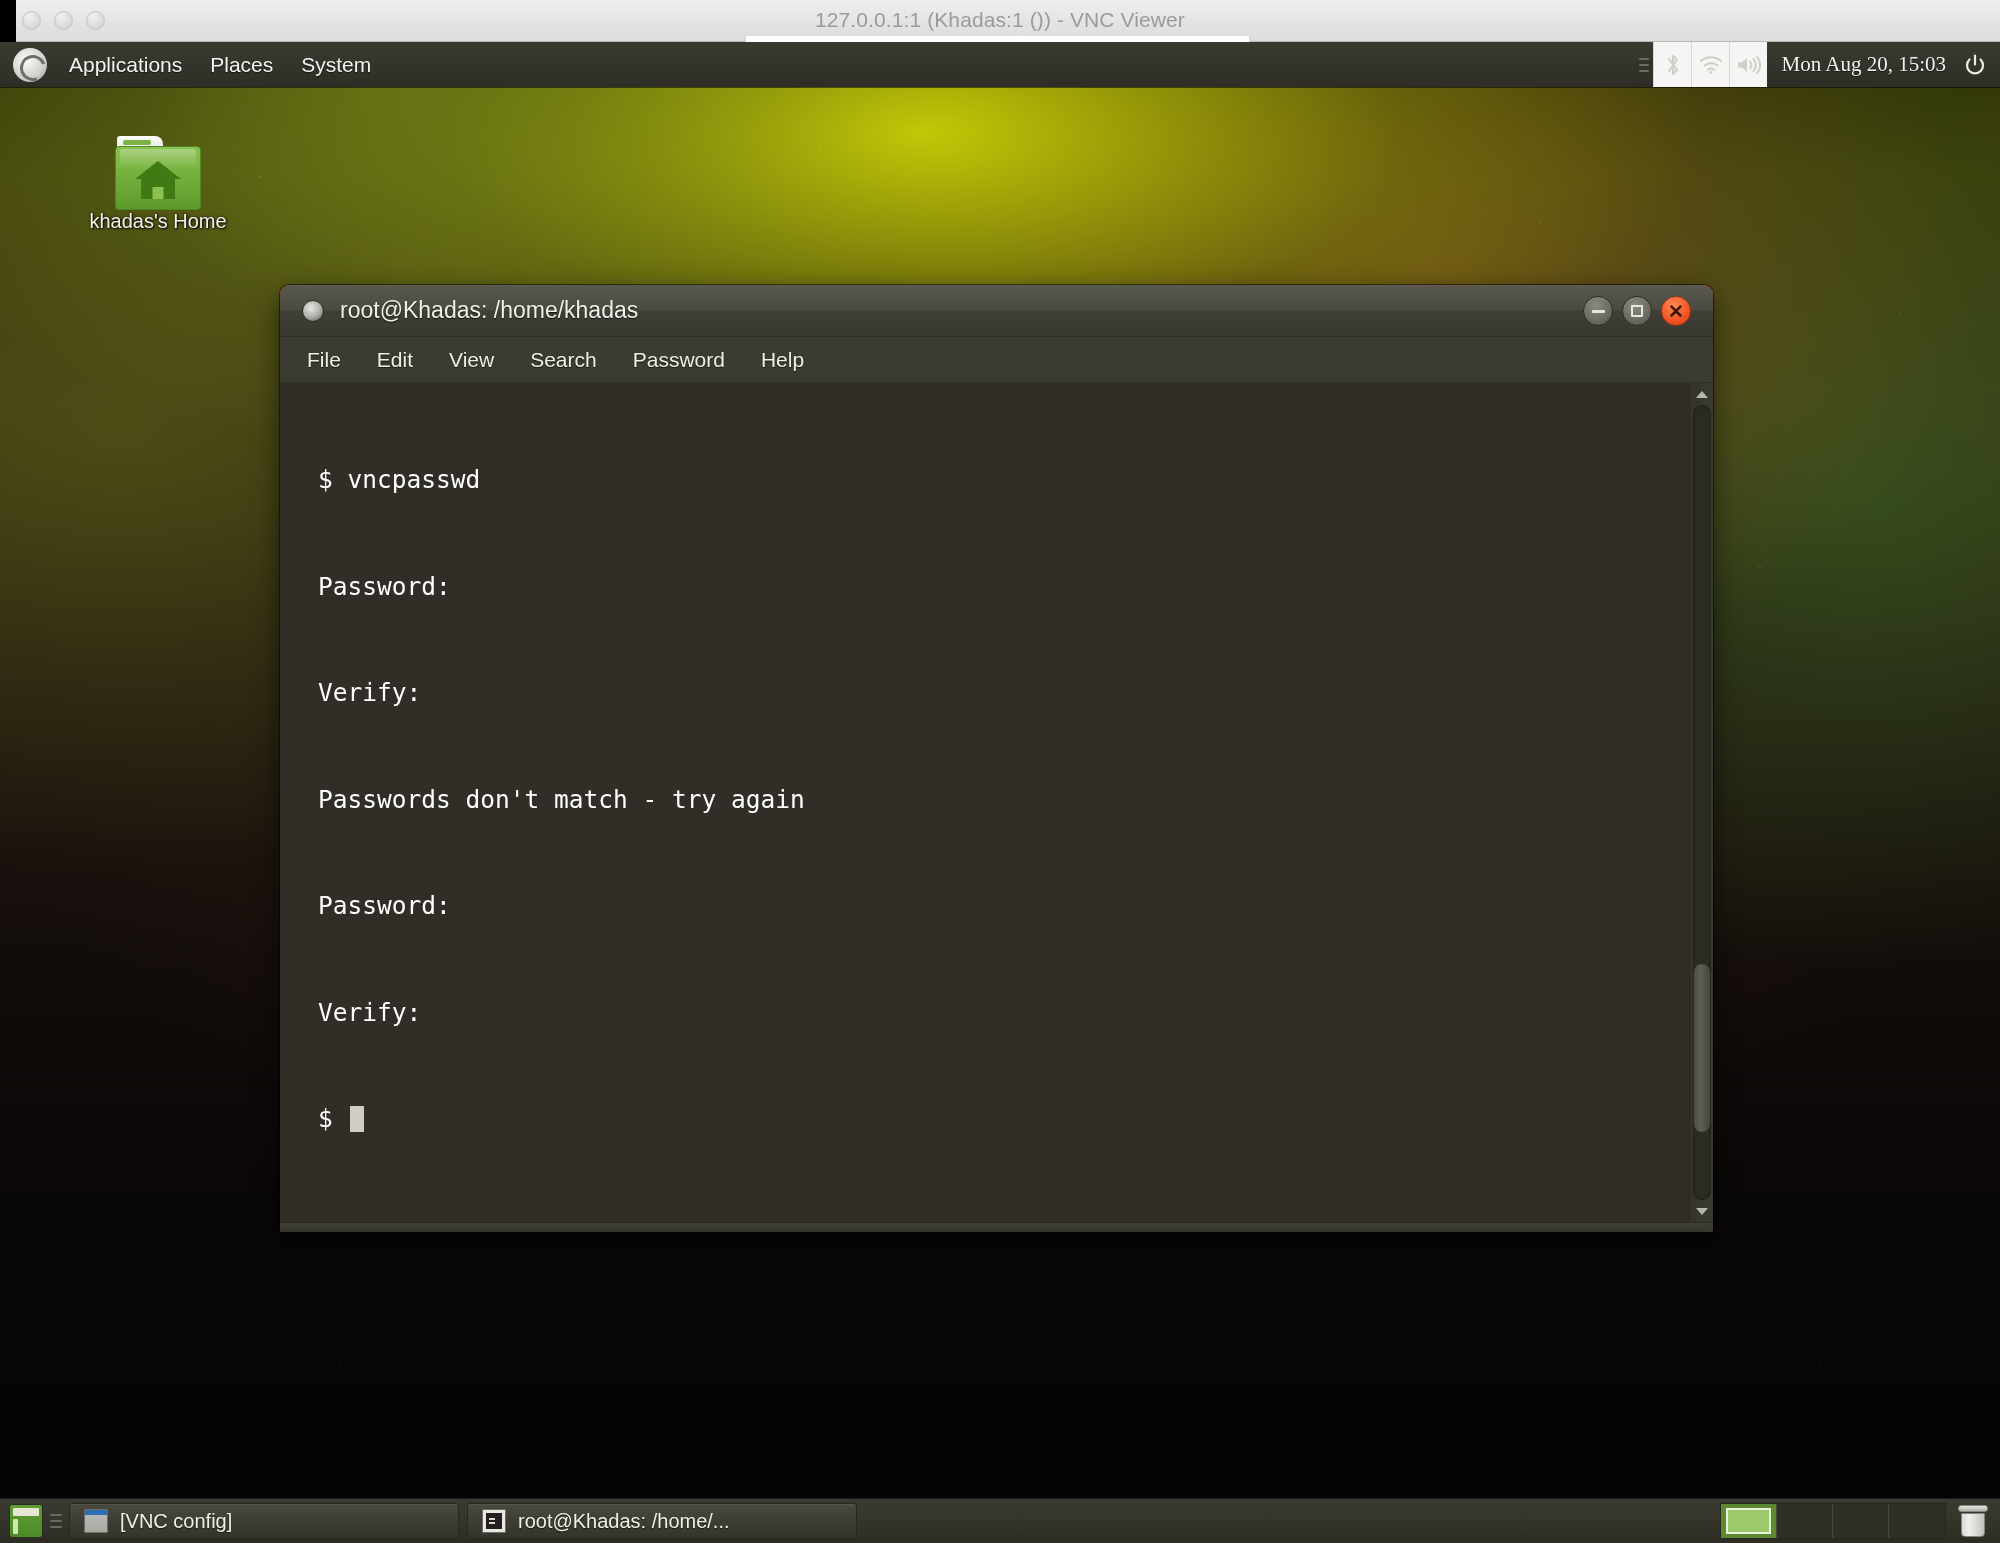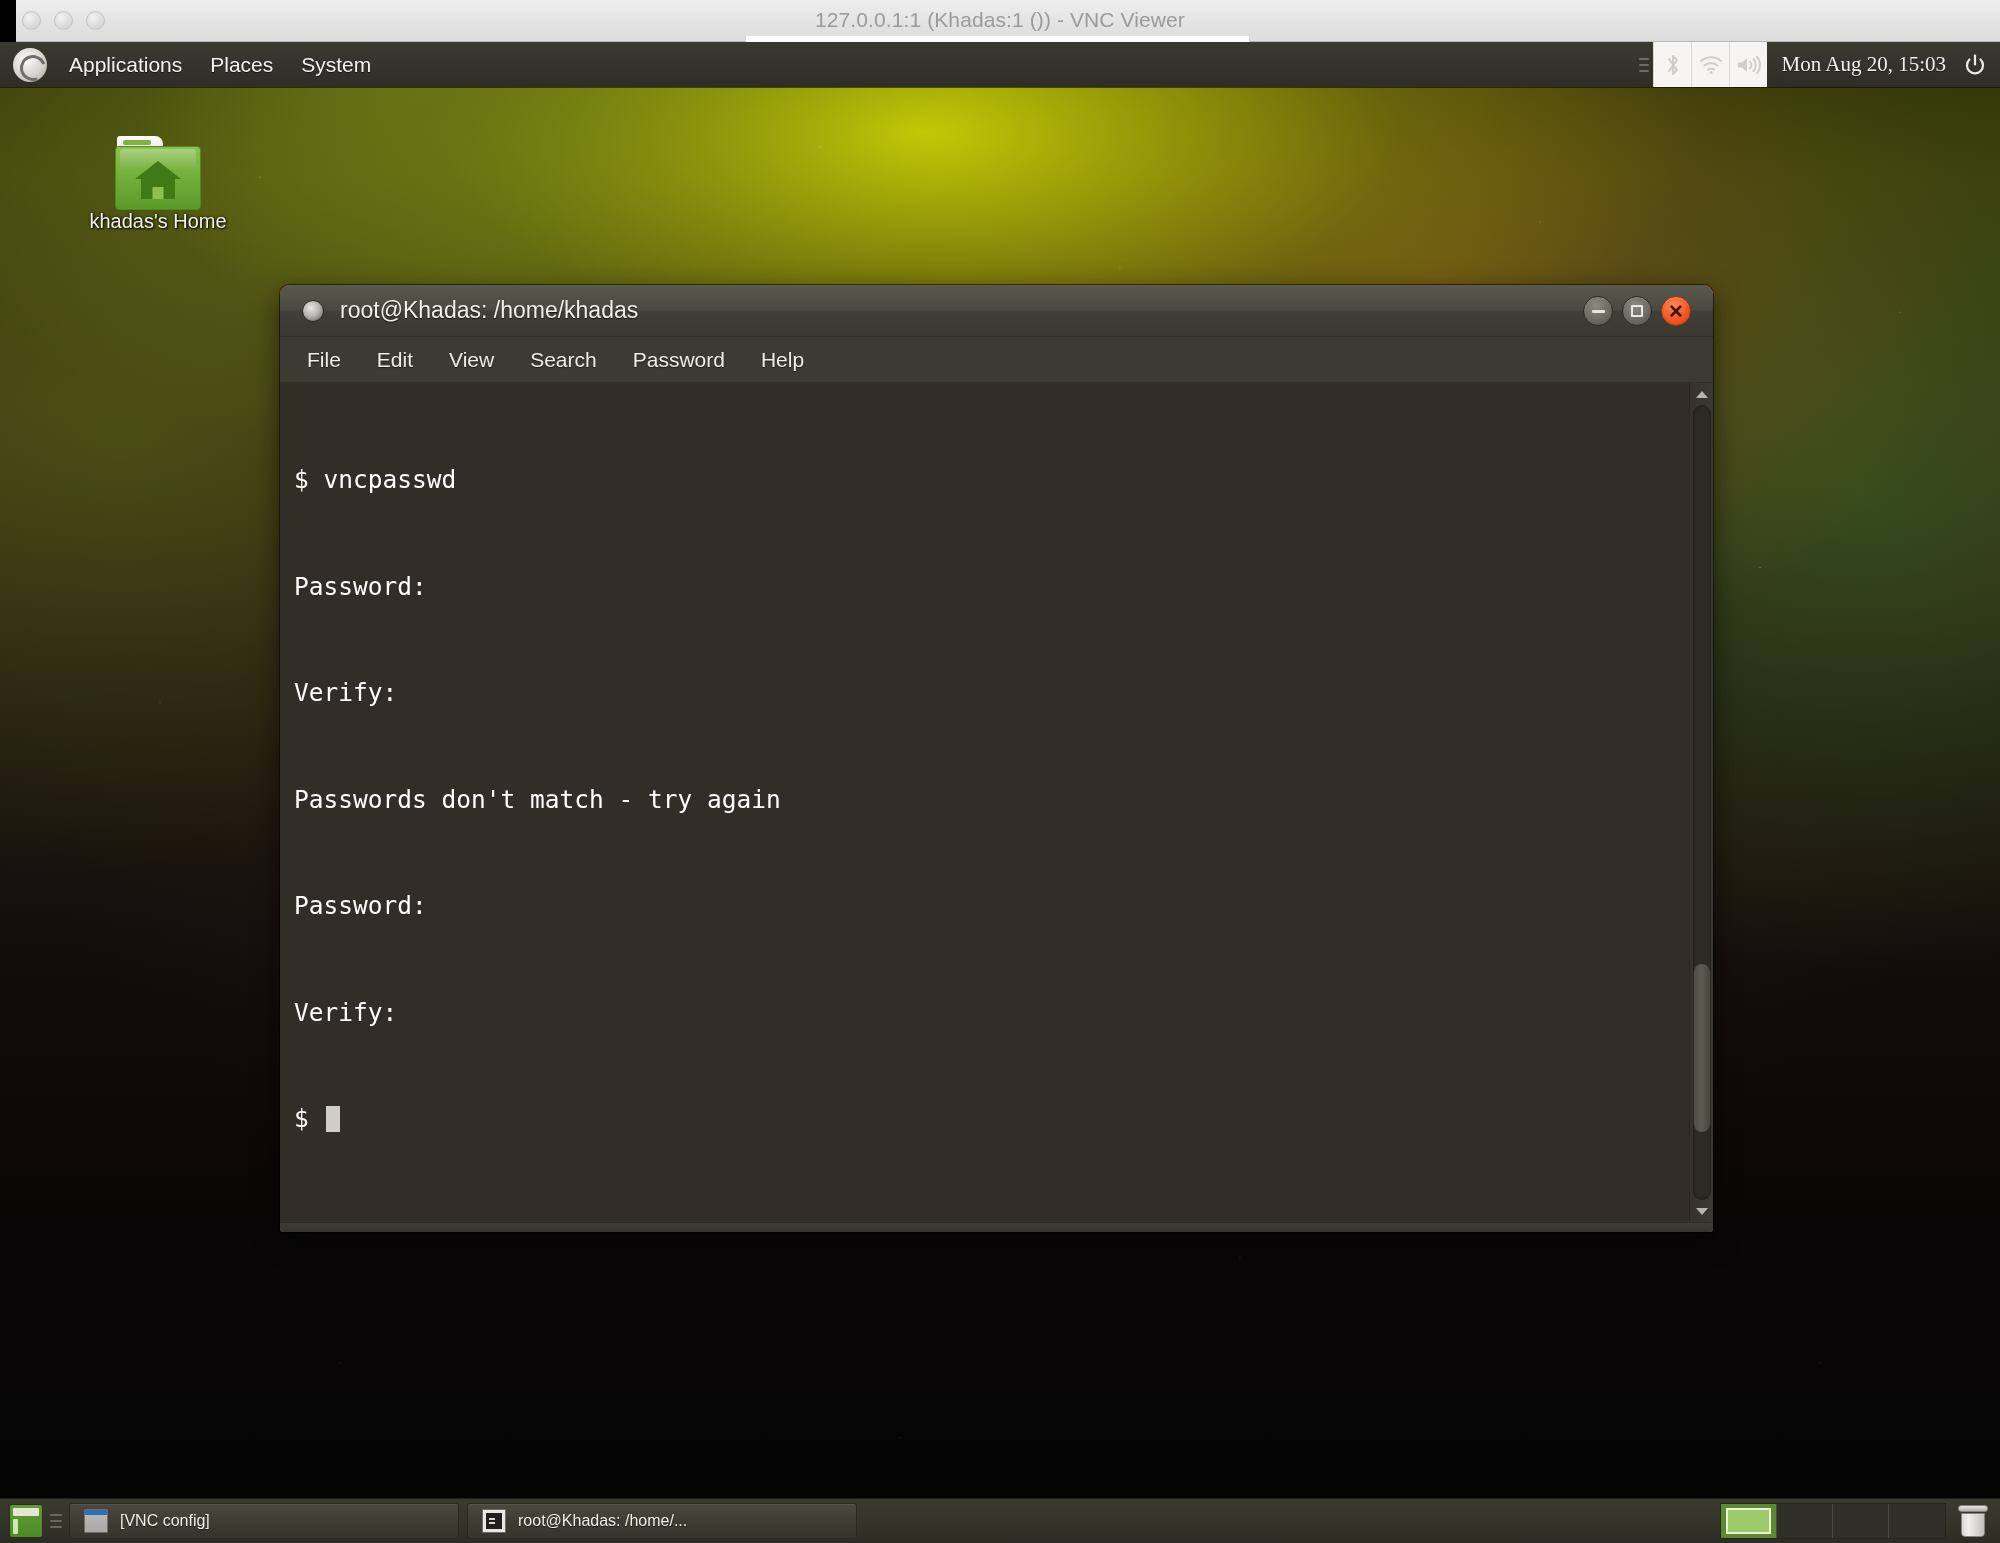--- a/index.html
+++ b/index.html
@@ -323,20 +323,21 @@
   }
   .term-screen {
     flex: 1;
     padding: 8px 0 0 14px;
     font-family: "DejaVu Sans Mono", "Liberation Mono", monospace;
     font-size: 24.5px;
     line-height: 35.5px;
     color: #ffffff;
     white-space: pre;
     overflow: hidden;
+    margin-left: 24px;
   }
   .term-line { display: block; height: 35.5px; }
   .term-cursor {
     display: inline-block;
     width: 14px; height: 26px;
     background: #cfcec6;
     vertical-align: -5px;
     margin-left: 2px;
   }
 
@@ -421,21 +422,21 @@
     background: linear-gradient(to bottom, #4a4940 0%, #3e3d34 52%, #35342c 100%);
     border: 1px solid #282720;
     box-shadow: inset 0 1px 0 rgba(255,255,255,.07);
     margin-right: 8px;
     min-width: 390px;
     max-width: 400px;
     overflow: hidden;
   }
   .tb-task-label {
     color: #efeee7;
-    font-size: 16px;
+    font-size: 20px;
     white-space: nowrap;
     overflow: hidden;
     text-overflow: ellipsis;
     text-shadow: 0 1px 1px rgba(0,0,0,.6);
   }
   .tb-task-icon { width: 24px; height: 24px; margin-right: 12px; flex: none; position: relative; }
   .icon-window {
     background: linear-gradient(to bottom, #2d6fb5 0%, #2d6fb5 22%, #b9b8b4 22%, #a9a8a4 100%);
     border: 1px solid #6e6d68;
     border-radius: 1px;

